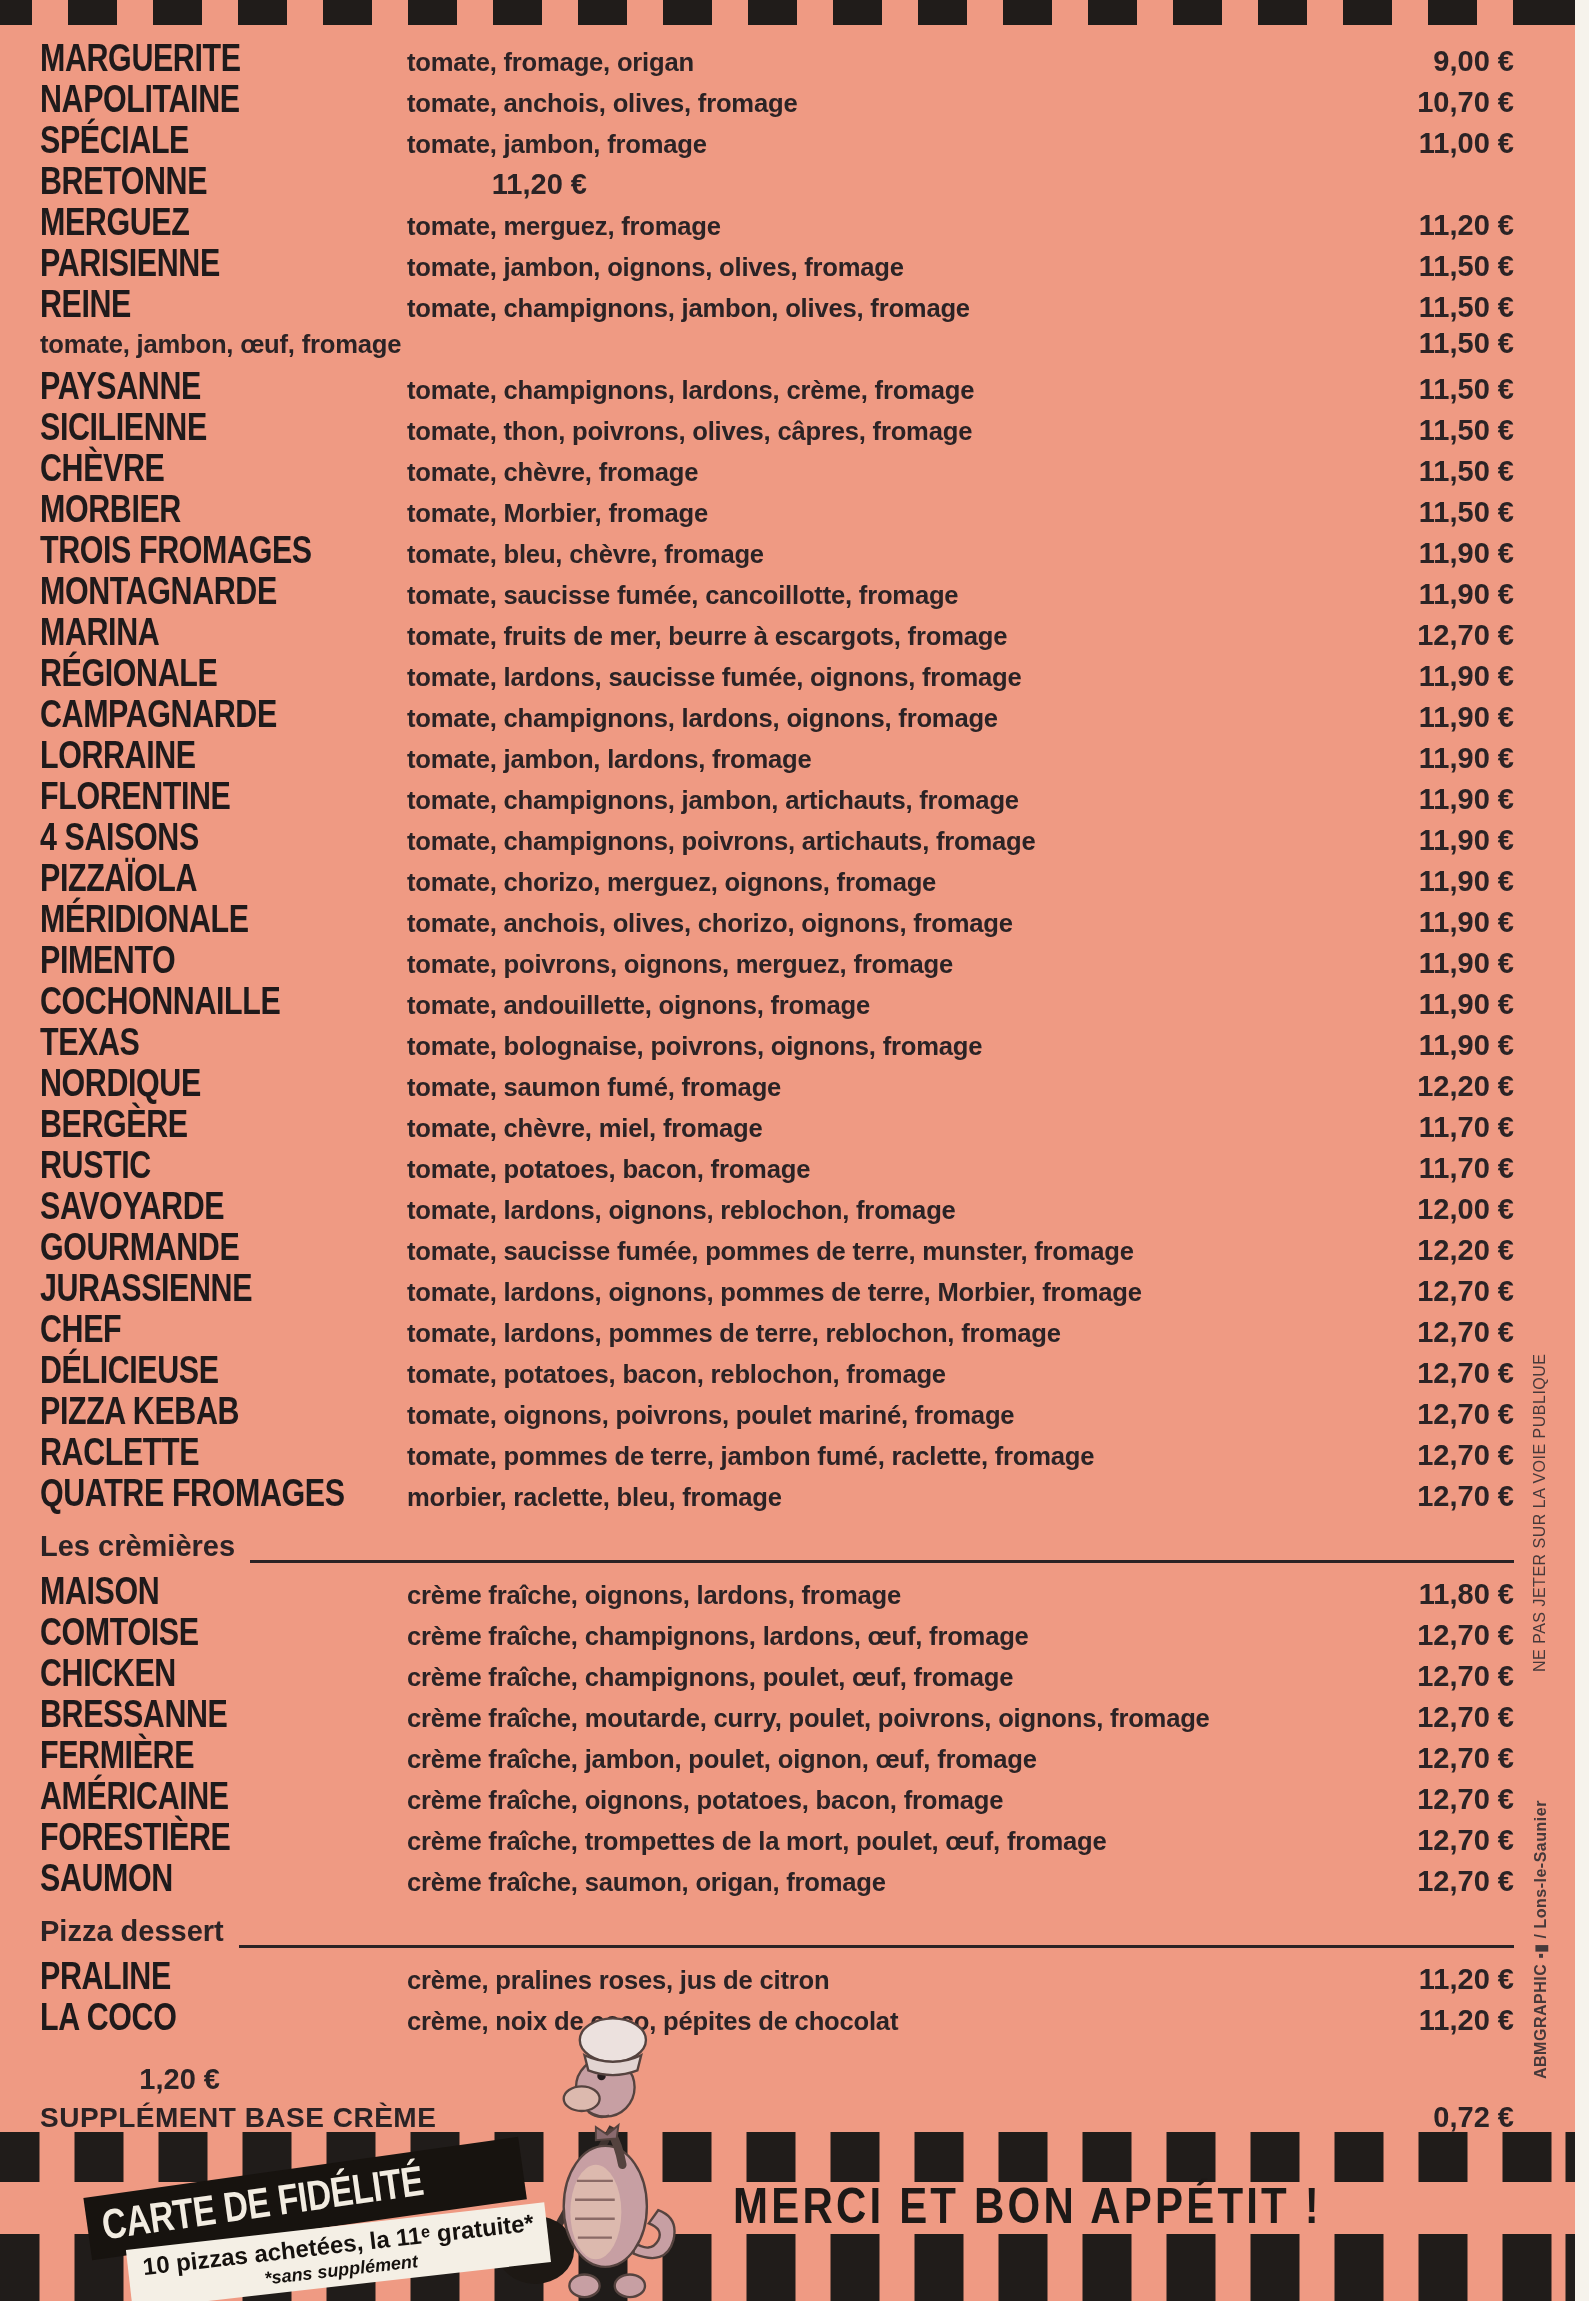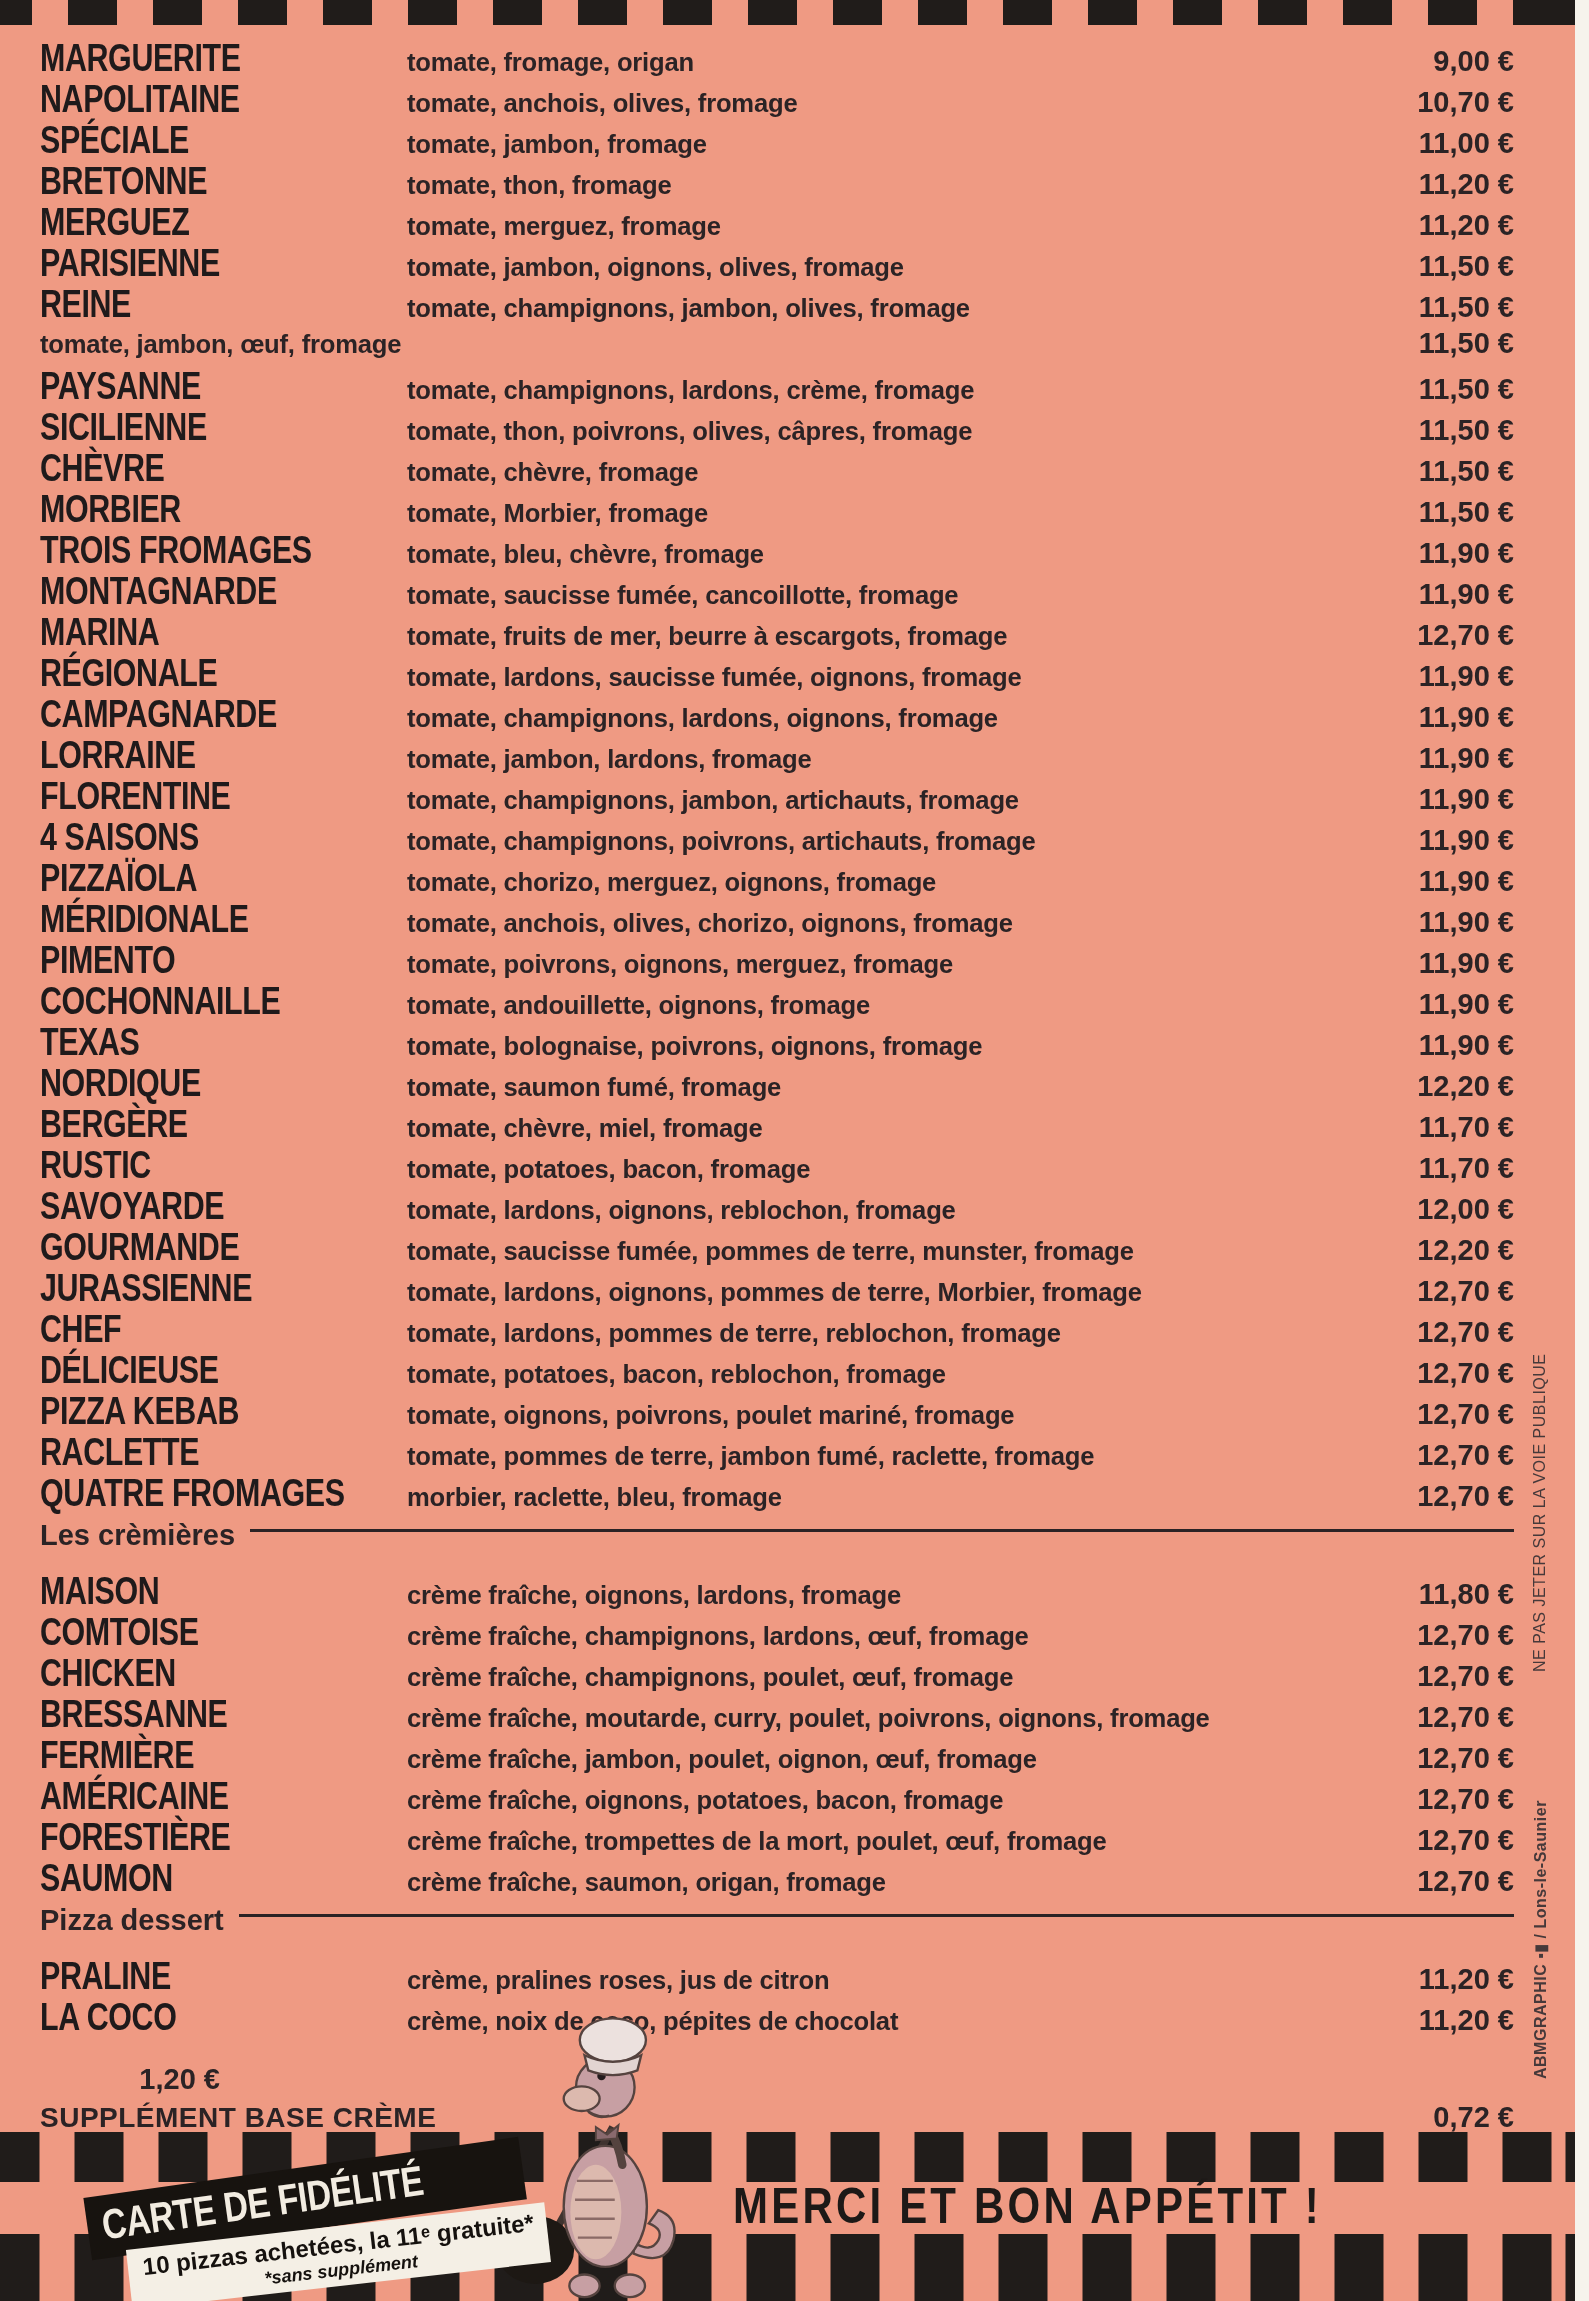--- a/index.html
+++ b/index.html
@@ -45,21 +45,21 @@
   .menu{position:absolute;left:40px;top:30px;width:1474px;}
   .row{display:flex;align-items:baseline;height:41px;}
   .name{width:367px;flex:0 0 367px;white-space:nowrap;margin-top:6px;}
   .condense{
     display:inline-block;font-size:39px;font-weight:700;letter-spacing:-0.5px;
     color:#1f1a1b;transform:scaleX(0.78);transform-origin:0 50%;white-space:nowrap;
   }
   .ing{flex:1;font-size:25.6px;font-weight:700;letter-spacing:-0.2px;white-space:nowrap;}
   .price{flex:0 0 180px;text-align:right;font-size:29px;font-weight:700;white-space:nowrap;margin-top:10px;}
 
-  .section-header{display:flex;align-items:flex-start;height:44px;margin-top:13.2px;}
+  .section-header{display:flex;align-items:flex-end;height:44px;margin-top:13.2px;}
   .section-title{font-size:29px;font-weight:700;white-space:nowrap;}
   .section-rule{flex:1;height:3.3px;background:var(--ink);margin-left:15px;margin-top:9.5px;}
 
   .supplements{margin-top:23px;}
   .supplements .row{height:38px;}
   .supplements .name{flex:1;width:auto;}
   .supplements .condense{transform:none;font-size:28px;font-weight:700;letter-spacing:0.5px;color:var(--ink);}
 
   
   .badge{position:absolute;left:90px;top:2169px;width:407px;transform:rotate(-8deg);z-index:5;}
@@ -105,21 +105,20 @@
           <span class="ing">tomate, anchois, olives, fromage</span>
           <span class="price">10,70 €</span>
         </div>
         <div class="row">
           <span class="name"><span class="condense">SPÉCIALE</span></span>
           <span class="ing">tomate, jambon, fromage</span>
           <span class="price">11,00 €</span>
         </div>
         <div class="row">
           <span class="name"><span class="condense">BRETONNE</span></span>
-          <span class="ing">tomate, thon, fromage</span>
           <span class="price">11,20 €</span>
         </div>
         <div class="row">
           <span class="name"><span class="condense">MERGUEZ</span></span>
           <span class="ing">tomate, merguez, fromage</span>
           <span class="price">11,20 €</span>
         </div>
         <div class="row">
           <span class="name"><span class="condense">PARISIENNE</span></span>
           <span class="ing">tomate, jambon, oignons, olives, fromage</span>

